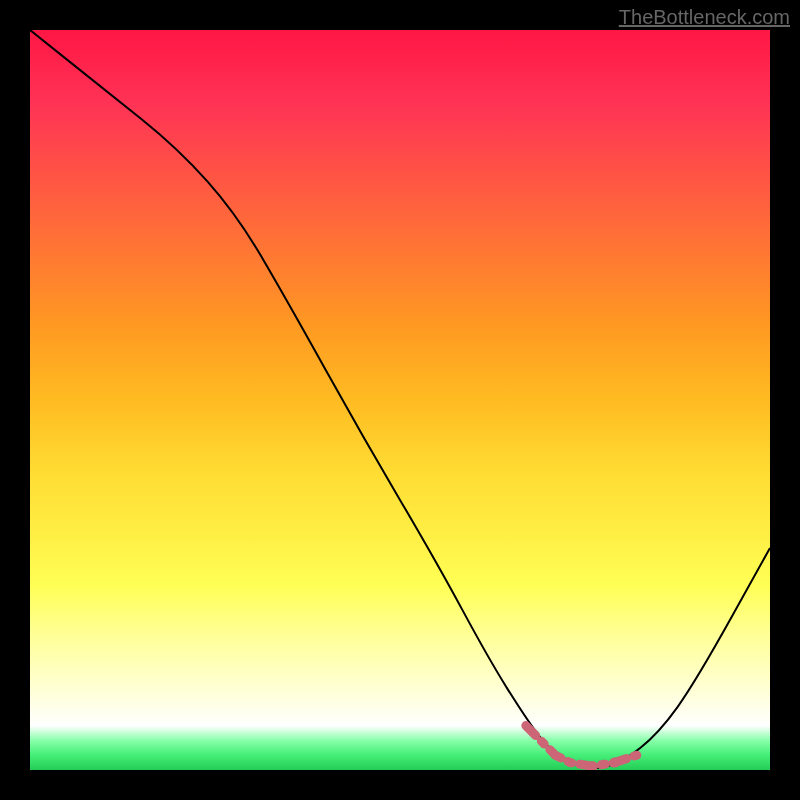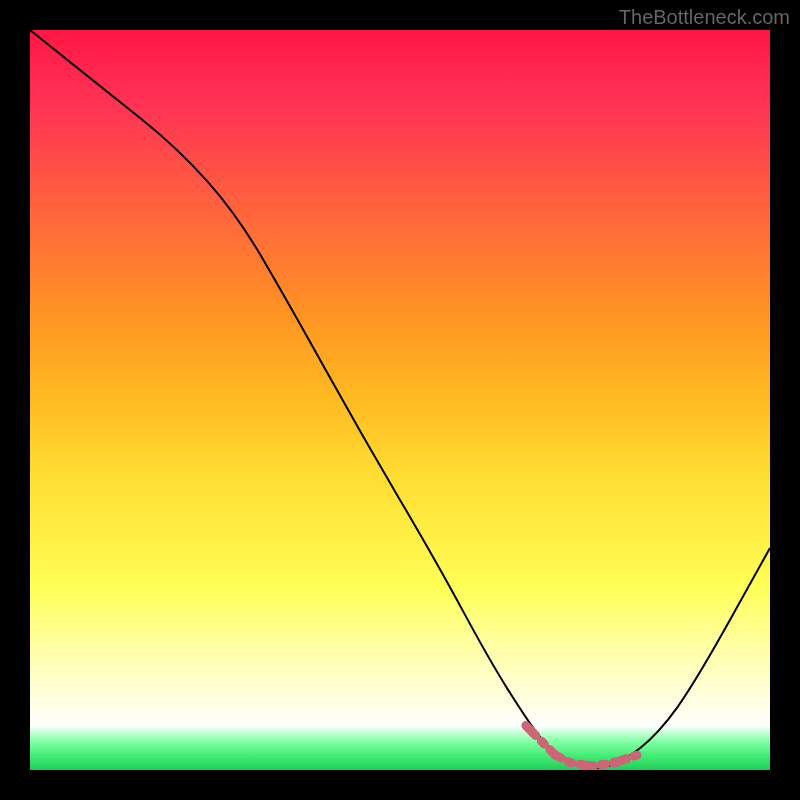--- a/index.html
+++ b/index.html
@@ -15,20 +15,21 @@
       font-family: Arial, sans-serif;
     }
     .watermark {
       position: absolute;
       top: 6px;
       right: 10px;
       color: #666;
       font-size: 20px;
       font-weight: normal;
       z-index: 10;
+      text-decoration: underline;
     }
     .chart-container {
       position: absolute;
       top: 30px;
       left: 30px;
       width: 740px;
       height: 740px;
       overflow: hidden;
     }
     .gradient-bg {

